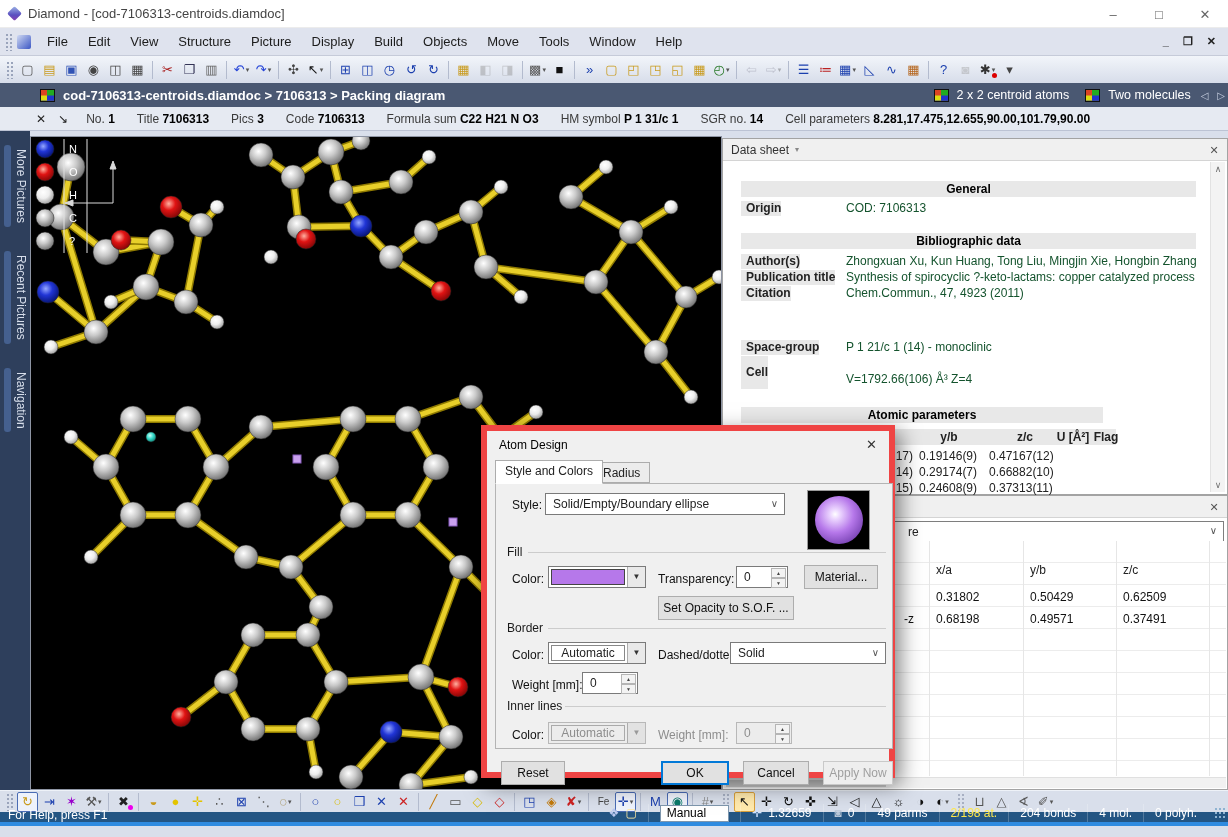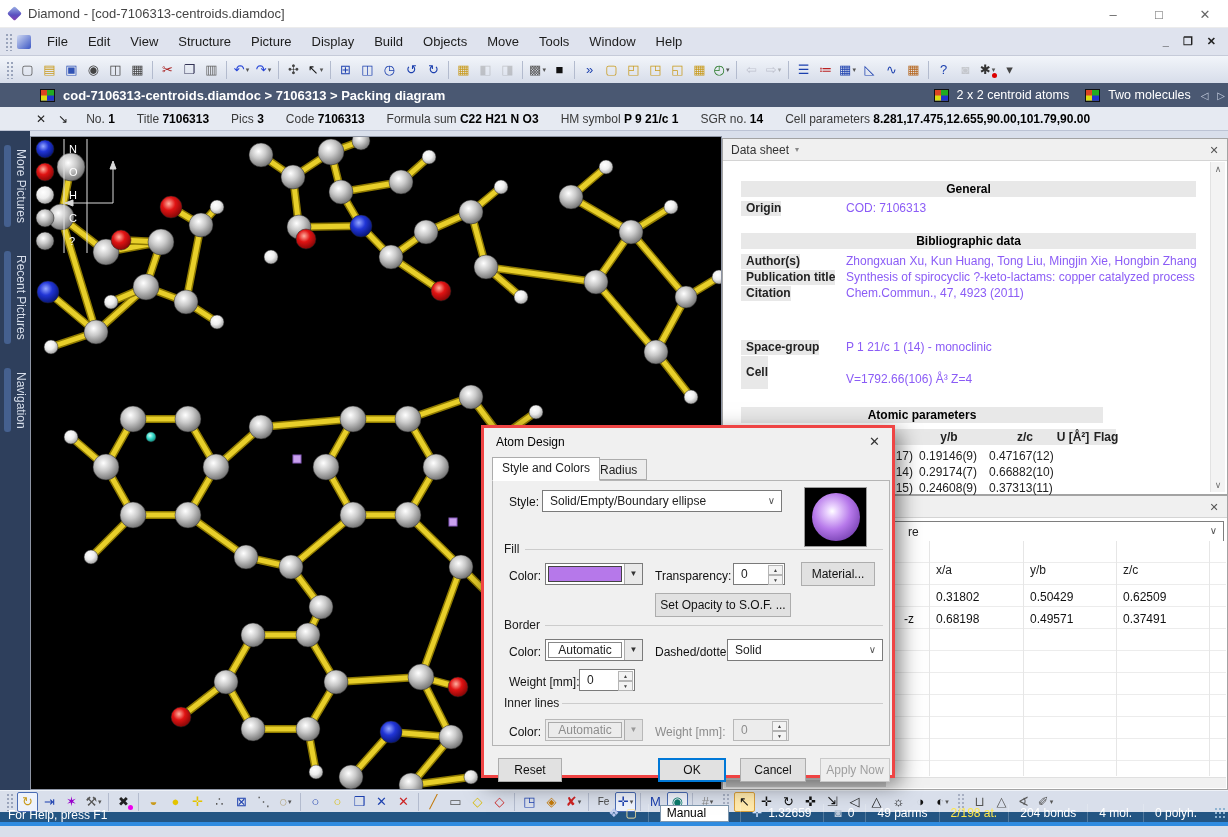--- a/index.html
+++ b/index.html
@@ -59,40 +59,40 @@
 .canvas svg{position:absolute;left:0;top:0}
 
 
 .panel{position:absolute;background:#fff;border:1px solid #a3a3a3}
 .panel-header{position:absolute;left:0;top:0;right:0;height:22px;background:#f0f0f0;border-bottom:1px solid #d4d4d4;display:flex;align-items:center;padding:0 8px;color:#333;font-size:12px}
 .panel-close{position:absolute;right:5px;top:3px;width:16px;height:16px;text-align:center;line-height:16px;color:#555;font-size:11px}
 .hdr-dd{font-size:8px;color:#888;margin-left:6px}
 .datasheet{left:722px;top:138px;width:506px;height:357px}
 .ds-bar{position:absolute;background:#e8e8e8;font-weight:bold;text-align:center;font-size:12px;color:#000;height:16px;line-height:16px}
 .ds-label{position:absolute;background:#e8e8e8;height:15px;line-height:15px;padding-left:5px;font-weight:bold;font-size:12px}
-.ds-val{position:absolute;height:15px;line-height:15px;color:#8b5cf6;font-size:12px;white-space:nowrap}
+.ds-val{position:absolute;height:15px;line-height:15px;color:#14532d;font-size:12px;white-space:nowrap}
 .ds-scroll{position:absolute;right:2px;top:23px;bottom:2px;width:15px;background:#f3f3f3;border-left:1px solid #e2e2e2;color:#707070;font-size:9px;text-align:center}
 .ds-up{position:absolute;top:2px;left:0;right:0}
 .ds-dn{position:absolute;bottom:2px;left:0;right:0}
 .ath{position:absolute;font-weight:bold;font-size:12px;height:16px;line-height:16px}
 .atv{position:absolute;font-size:12px;height:15px;line-height:15px;white-space:nowrap}
 
 .bottompanel{left:722px;top:495px;width:506px;height:295px}
 .bp-combo{position:absolute;left:12px;top:25px;width:489px;height:21px;background:#fff;border:1px solid #7e7e7e}
 .bp-frag{position:absolute;left:172px;top:3px;font-size:12px}
 .bp-chev{position:absolute;right:6px;top:3px;color:#555;font-size:10px}
 .bp-table{position:absolute;left:1px;top:45px;right:1px;bottom:13px;background:repeating-linear-gradient(#fff 0 21px,#ececec 21px 22px)}
 .bp-vline{position:absolute;top:0;bottom:0;width:1px;background:#e6e6e6}
 .bp-h{position:absolute;top:22px;font-size:12px;color:#222}
 .bp-c{position:absolute;font-size:12px;color:#111;white-space:nowrap}
 .bp-hscroll{position:absolute;left:1px;right:1px;bottom:1px;height:11px;background:#f1f1f1;border-top:1px solid #e0e0e0}
 .bp-thumb{position:absolute;left:2px;top:2px;width:160px;height:7px;background:#cccccc}
 
 
-.dialog{position:absolute;left:481px;top:425px;width:414px;height:353px;background:#f0f0f0;border:3px solid #ef4444;box-shadow:5px 7px 20px rgba(0,0,0,.5);z-index:40}
+.dialog{position:absolute;left:481px;top:425px;width:414px;height:353px;background:#f0f0f0;border:6px solid #ef4444;box-shadow:5px 7px 20px rgba(0,0,0,.5);z-index:40}
 .dlg-title{height:28px;display:flex;align-items:center;padding-left:12px;font-size:12px;color:#000}
 .dlg-close{position:absolute;right:12px;top:6px;font-size:13px;color:#333}
 .tab{position:absolute;top:31px;height:21px;border:1px solid #acacac;background:#ececec;font-size:12px;padding:3px 9px;color:#222}
 .tab.active{background:#fff;border-bottom-color:#fff;top:29px;height:24px;z-index:2}
 .tab-page{position:absolute;left:8px;top:52px;width:398px;height:266px;background:#f0f0f0;border:1px solid #b4b4b4}
 .lbl{position:absolute;font-size:12px;color:#111;white-space:nowrap}
 .lbl.dis{color:#8d8d8d}
 .select{position:absolute;background:#fff;border:1px solid #7a7a7a;font-size:12px;padding:3px 7px;height:22px;white-space:nowrap}
 .select .chev{position:absolute;right:6px;top:4px;color:#555;font-size:10px}
 .comboswatch{position:absolute;height:22px;border:1px solid #7a7a7a;background:#fff;display:flex}
@@ -334,21 +334,21 @@
     <span class="info-icons" id="info-icons">
         <span>✕</span>
         <span>↘</span>
       </span>
     <span id="info-fields" style="display:flex">
         <span class="info-field">No. <b>1</b></span>
         <span class="info-field">Title <b>7106313</b></span>
         <span class="info-field">Pics <b>3</b></span>
         <span class="info-field">Code <b>7106313</b></span>
         <span class="info-field">Formula sum <b>C22 H21 N O3</b></span>
-        <span class="info-field">HM symbol <b>P 9 21/c 1</b></span>
+        <span class="info-field">HM symbol <b>P 1 31/c 1</b></span>
         <span class="info-field">SGR no. <b>14</b></span>
         <span class="info-field">Cell parameters <b>8.281,17.475,12.655,90.00,101.79,90.00</b></span>
       </span>
   </div>
 
   <div class="sidebar" id="sidebar">
       <div class="side-tab">
         <span class="side-slab"></span>
         <span class="side-label">More Pictures</span>
       </div>

